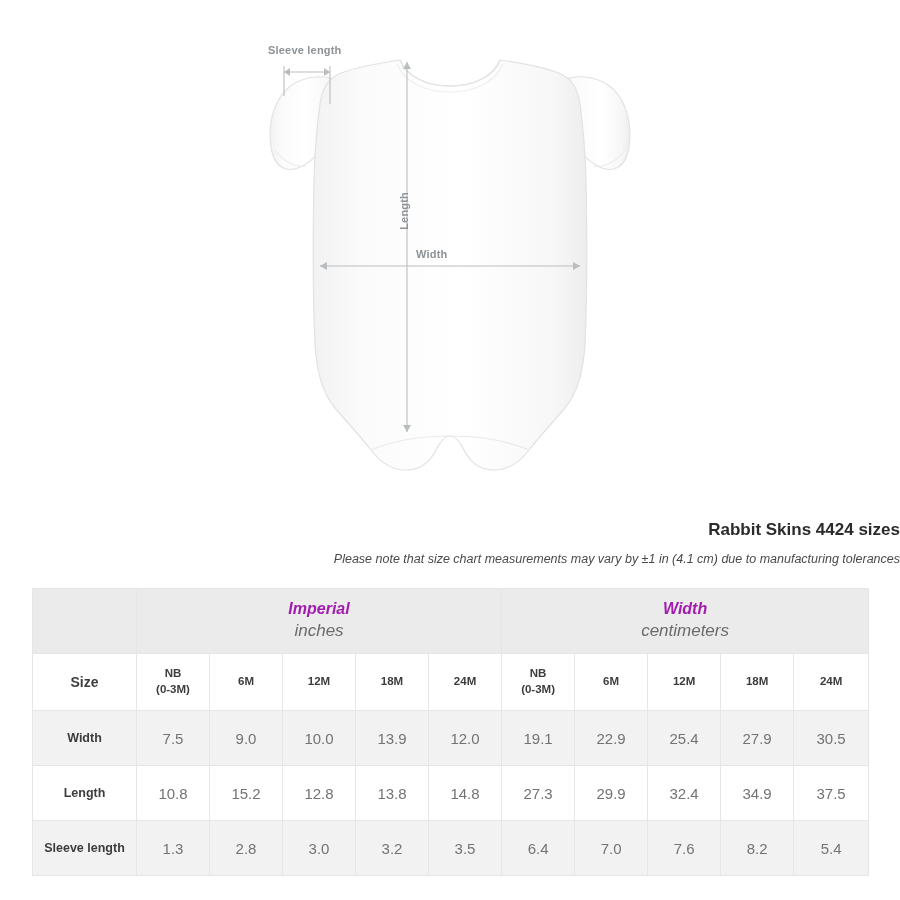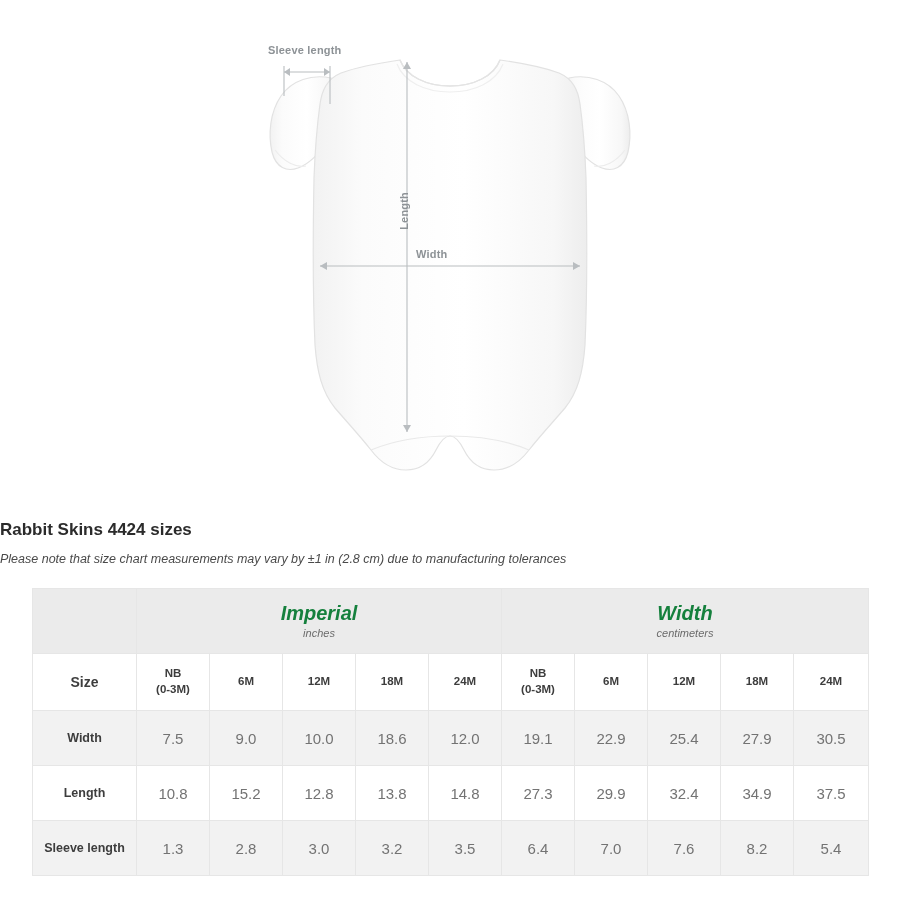--- a/index.html
+++ b/index.html
@@ -49,21 +49,21 @@
   .anno-label.length {
     left: 398px;
     top: 192px;
     writing-mode: vertical-rl;
     text-orientation: mixed;
     transform: rotate(180deg);
   }
 
   
   .chart-head {
-    text-align: left;
+    text-align: right;
     margin-top: 20px;
   }
   .chart-title {
     font-size: 17px;
     font-weight: bold;
     color: #2b2b2b;
     margin: 0 0 12px 0;
   }
   .chart-note {
     font-size: 12.5px;
@@ -86,28 +86,28 @@
     text-align: center;
     vertical-align: middle;
     font-weight: normal;
   }
   .unit-cell {
     background: #ebebeb;
     height: 62px;
     border: 1px solid #e6e6e6;
   }
   .unit-name {
-    font-size: 20px;
+    font-size: 16px;
     font-style: italic;
     font-weight: bold;
-    color: #15803d;
+    color: #a21caf;
     line-height: 1.25;
   }
   .unit-sub {
-    font-size: 11px;
+    font-size: 17px;
     font-style: italic;
     color: #6b6b6b;
     line-height: 1.4;
   }
   .blank-cell {
     background: #ebebeb;
     border: 1px solid #ebebeb;
   }
 
   .hdr-row td {
@@ -216,21 +216,21 @@
     </g>
   </svg>
 
   <div class="anno-label sleeve">Sleeve length</div>
   <div class="anno-label width">Width</div>
   <div class="anno-label length">Length</div>
 </div>
 
 <div class="chart-head">
   <h1 class="chart-title">Rabbit Skins 4424 sizes</h1>
-  <p class="chart-note">Please note that size chart measurements may vary by ±1 in (2.8 cm) due to manufacturing tolerances</p>
+  <p class="chart-note">Please note that size chart measurements may vary by ±1 in (4.1 cm) due to manufacturing tolerances</p>
 </div>
 
 <div class="table-wrap">
   <table class="size-chart">
     <colgroup>
       <col style="width:104px">
       <col style="width:73px">
         <col style="width:73px">
         <col style="width:73px">
       <col style="width:73px">
@@ -291,21 +291,21 @@
         <td class="col-head">
           <div>24M</div>
         </td>
       </tr>
 
       <tr class="data-row shaded">
         <td class="row-label">Width</td>
         <td>7.5</td>
         <td>9.0</td>
         <td>10.0</td>
-        <td>18.6</td>
+        <td>13.9</td>
         <td>12.0</td>
         <td>19.1</td>
         <td>22.9</td>
         <td>25.4</td>
         <td>27.9</td>
         <td>30.5</td>
       </tr>
 
       <tr class="data-row plain">
         <td class="row-label">Length</td>

